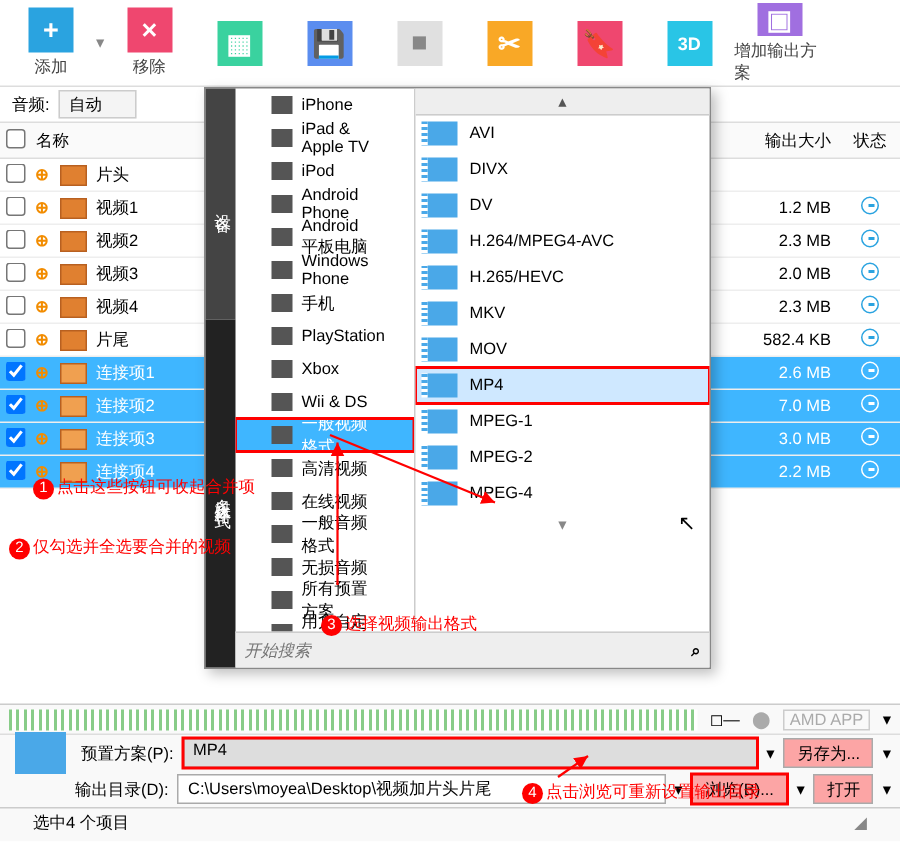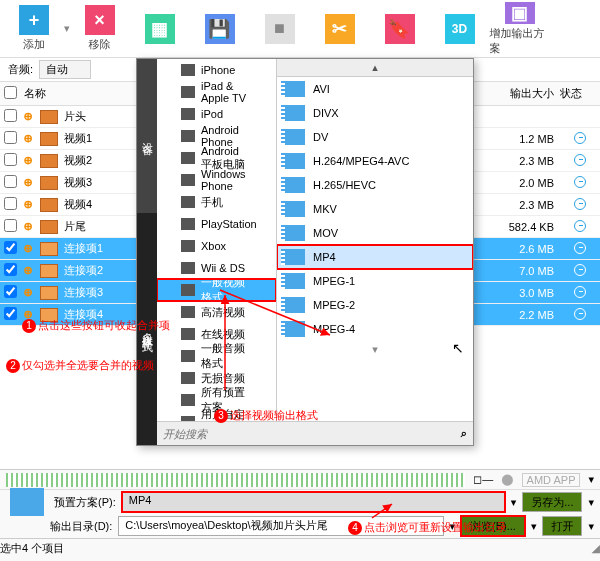--- a/index.html
+++ b/index.html
@@ -6,21 +6,21 @@
 body{width:600px;height:561px;background:#fff;position:relative;overflow:hidden}
 .toolbar{height:58px;display:flex;align-items:center;padding:2px 4px;gap:0;border-bottom:1px solid #ddd}
 .tb-btn{display:flex;flex-direction:column;align-items:center;justify-content:center;width:60px;height:54px;cursor:pointer}
 .tb-icon{width:30px;height:30px;display:flex;align-items:center;justify-content:center;font-size:18px;color:#fff;font-weight:bold}
 .tb-label{font-size:11px;color:#444;margin-top:2px}
 .audio-row{height:24px;display:flex;align-items:center;padding:0 8px;border-bottom:1px solid #ddd;gap:6px}
 .table-head{height:24px;display:flex;align-items:center;border-bottom:1px solid #ddd;background:#fafafa}
 .table-head .cb{width:20px;text-align:center}
 .table-head .name{flex:1;padding-left:4px}
 .table-head .size{width:62px;text-align:right;padding-right:6px}
-.table-head .status{width:40px;text-align:left}
+.table-head .status{width:40px;text-align:center}
 .rows{position:relative}
 .row{height:22px;display:flex;align-items:center;border-bottom:1px solid #eee}
 .row .cb{width:20px;text-align:center}
 .row .plus{width:16px;text-align:center;color:#f28c00;font-weight:bold}
 .row .thumb{width:18px;height:14px;background:#e08030;margin:0 4px;border:1px solid #b86020}
 .row .nm{flex:1;padding-left:2px}
 .row .size{width:62px;text-align:right;padding-right:6px}
 .row .status{width:40px;text-align:center;color:#2aa3e0}
 .row.sel{background:#3fb6ff;color:#fff}
 .row.sel .status{color:#fff}
@@ -42,23 +42,23 @@
 .dd-r-item .ficon:before{content:"";position:absolute;left:-4px;top:0;width:4px;height:16px;background:repeating-linear-gradient(#4aa8e8 0 2px,#fff 2px 4px)}
 .dd-topbar{height:18px;background:#eee;border-bottom:1px solid #ccc;display:flex;align-items:center;justify-content:center;color:#555}
 .dd-search{position:absolute;bottom:0;left:20px;right:0;height:24px;border-top:1px solid #ccc;display:flex;align-items:center;padding:0 6px;background:#eee}
 .dd-search input{flex:1;border:none;background:transparent;font-style:italic;outline:none}
 .redbox{outline:2px solid #f00;outline-offset:-1px}
 .arrow{position:absolute;z-index:40;pointer-events:none}
 .bottom{position:absolute;bottom:0;left:0;right:0;height:92px;border-top:1px solid #ccc;background:#f9f9f9}
 .wave{height:20px;display:flex;align-items:center;padding:0 6px;border-bottom:1px solid #ddd;gap:8px}
 .wv{flex:1;height:14px;background:repeating-linear-gradient(90deg,#8c8 0 2px,#fff 2px 5px)}
 .brow{height:24px;display:flex;align-items:center;padding:0 6px;gap:6px}
-.btn{border:1px solid #aaa;background:#4d7c0f;padding:1px 8px;height:20px;display:flex;align-items:center;cursor:pointer}
+.btn{border:1px solid #aaa;background:#fca5a5;padding:1px 8px;height:20px;display:flex;align-items:center;cursor:pointer}
 .field{border:1px solid #aaa;background:#fff;padding:1px 6px;height:20px;flex:1}
-.status-bar{height:20px;border-top:1px solid #ccc;display:flex;align-items:center;padding:0 0;justify-content:space-between}
+.status-bar{height:20px;border-top:1px solid #ccc;display:flex;align-items:center;padding:0 22px;justify-content:space-between}
 .big-thumb{width:34px;height:28px;background:#4aa8e8;margin:0 4px}
 .cursor{position:absolute;z-index:60;font-size:14px}
 </style>
 </head>
 <body>
 
 <div class="toolbar">
   <div class="tb-btn">
     <div class="tb-icon" style="background:#2aa3e0">+</div>
     <div class="tb-label">添加</div>

